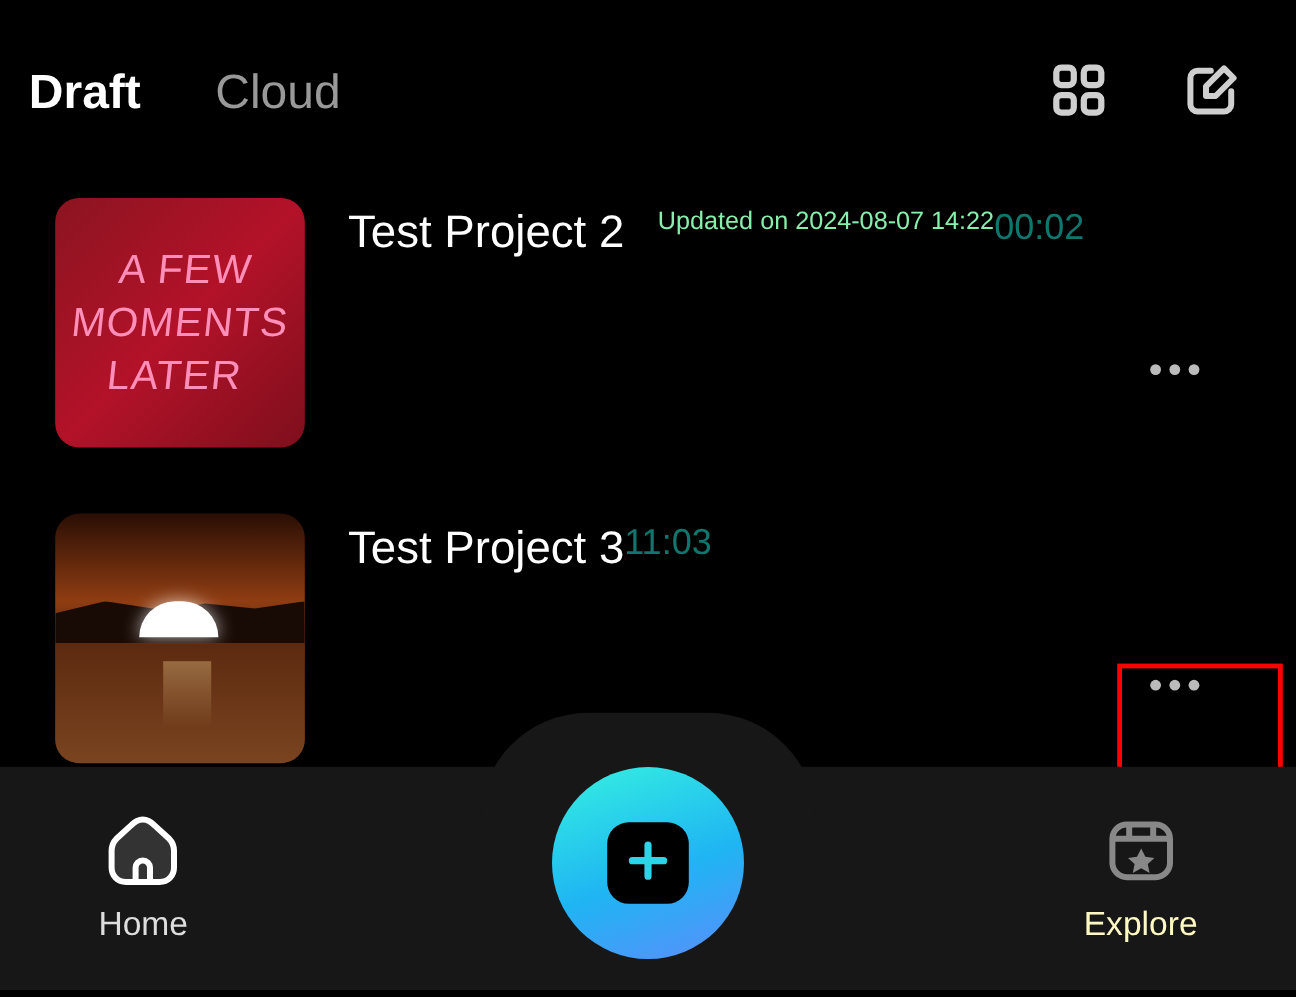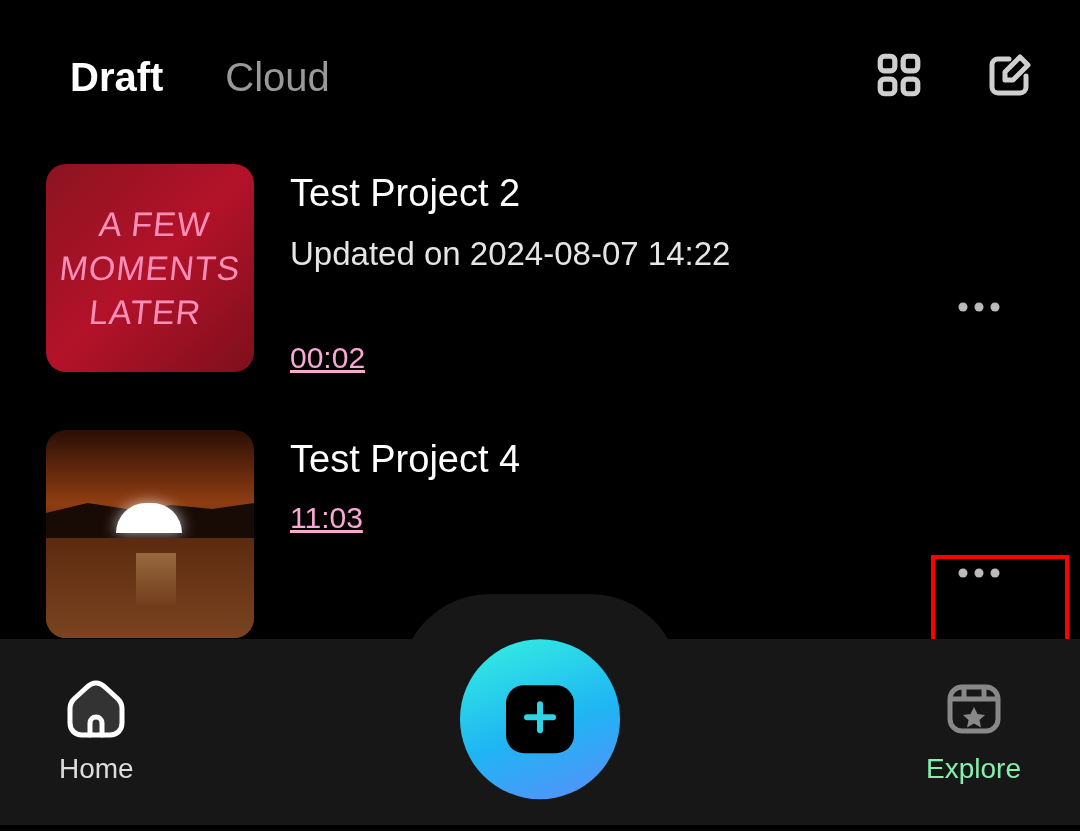--- a/index.html
+++ b/index.html
@@ -9,21 +9,21 @@
       background: #000;
       font-family: -apple-system, BlinkMacSystemFont, 'Segoe UI', Arial, sans-serif;
       color: #fff;
       position: relative;
       overflow: hidden;
     }
     .header {
       display: flex;
       align-items: center;
       justify-content: space-between;
-      padding: 50px 46px 30px 70px;
+      padding: 50px 46px 30px 24px;
     }
     .tabs {
       display: flex;
       gap: 62px;
       align-items: baseline;
     }
     .tab-active {
       font-size: 40px;
       font-weight: 700;
       color: #fff;
@@ -109,37 +109,37 @@
       bottom: 30px;
       left: 90px;
       width: 40px;
       height: 55px;
       background: linear-gradient(to bottom, rgba(255,220,150,0.35), transparent);
     }
     .project-info {
       flex: 1;
       padding-top: 8px;
       display: flex;
-      flex-direction: column;
+      flex-direction: row;
     }
     .project-title {
       font-size: 38px;
       font-weight: 500;
       color: #fff;
       margin-bottom: 20px;
     }
     .project-updated {
-      font-size: 33px;
-      color: #e5e5e5;
+      font-size: 21px;
+      color: #86efac;
       margin-bottom: 68px;
+      margin-left: 28px;
     }
     .project-duration {
       font-size: 30px;
-      color: #f9a8d4;
-      text-decoration: underline;
+      color: #0f766e;
     }
     .project-more {
       position: absolute;
       right: -10px;
       top: 85px;
       width: 130px;
       height: 120px;
       display: flex;
       align-items: center;
       justify-content: center;
@@ -155,21 +155,21 @@
     .bottom-nav {
       position: absolute;
       bottom: 6px;
       left: 0;
       right: 0;
       height: 186px;
       background: #171717;
       display: flex;
       align-items: center;
       justify-content: space-between;
-      padding: 0 59px;
+      padding: 0 82px;
     }
     .nav-notch {
       position: absolute;
       top: -45px;
       left: 50%;
       transform: translateX(-50%);
       width: 280px;
       height: 90px;
       background: #171717;
       border-radius: 140px 140px 0 0;
@@ -179,21 +179,21 @@
       flex-direction: column;
       align-items: center;
       gap: 10px;
     }
     .nav-label {
       font-size: 28px;
       color: #ddd;
     }
     .nav-label-muted {
       font-size: 28px;
-      color: #86efac;
+      color: #fef9c3;
     }
     .add-button {
       position: absolute;
       left: 50%;
       top: 50%;
       transform: translate(-50%, -58%);
       width: 160px;
       height: 160px;
       border-radius: 80px;
       background: linear-gradient(160deg, #35f1e0 0%, #1fb5f3 55%, #5b8dfb 100%);
@@ -261,21 +261,21 @@
   </div>
 
   <div class="project-item">
     <div class="thumbnail thumb-2">
       <div class="thumb-2-mountain"></div>
       <div class="thumb-2-sun"></div>
       <div class="thumb-2-water"></div>
       <div class="thumb-2-reflect"></div>
     </div>
     <div class="project-info">
-      <div class="project-title">Test Project 4</div>
+      <div class="project-title">Test Project 3</div>
       <div class="project-duration">11:03</div>
     </div>
     <div class="project-more">
       <span>
         <svg width="48" height="14" viewBox="0 0 48 14">
           <circle cx="8" cy="7" r="4.5" fill="#bbb"></circle>
           <circle cx="24" cy="7" r="4.5" fill="#bbb"></circle>
           <circle cx="40" cy="7" r="4.5" fill="#bbb"></circle>
         </svg>
       </span>

